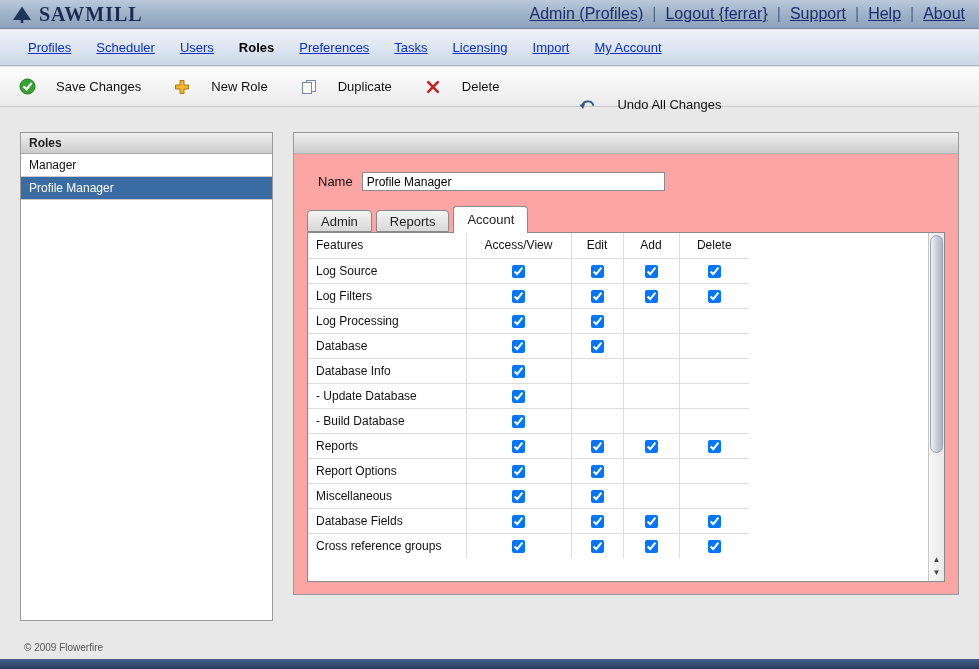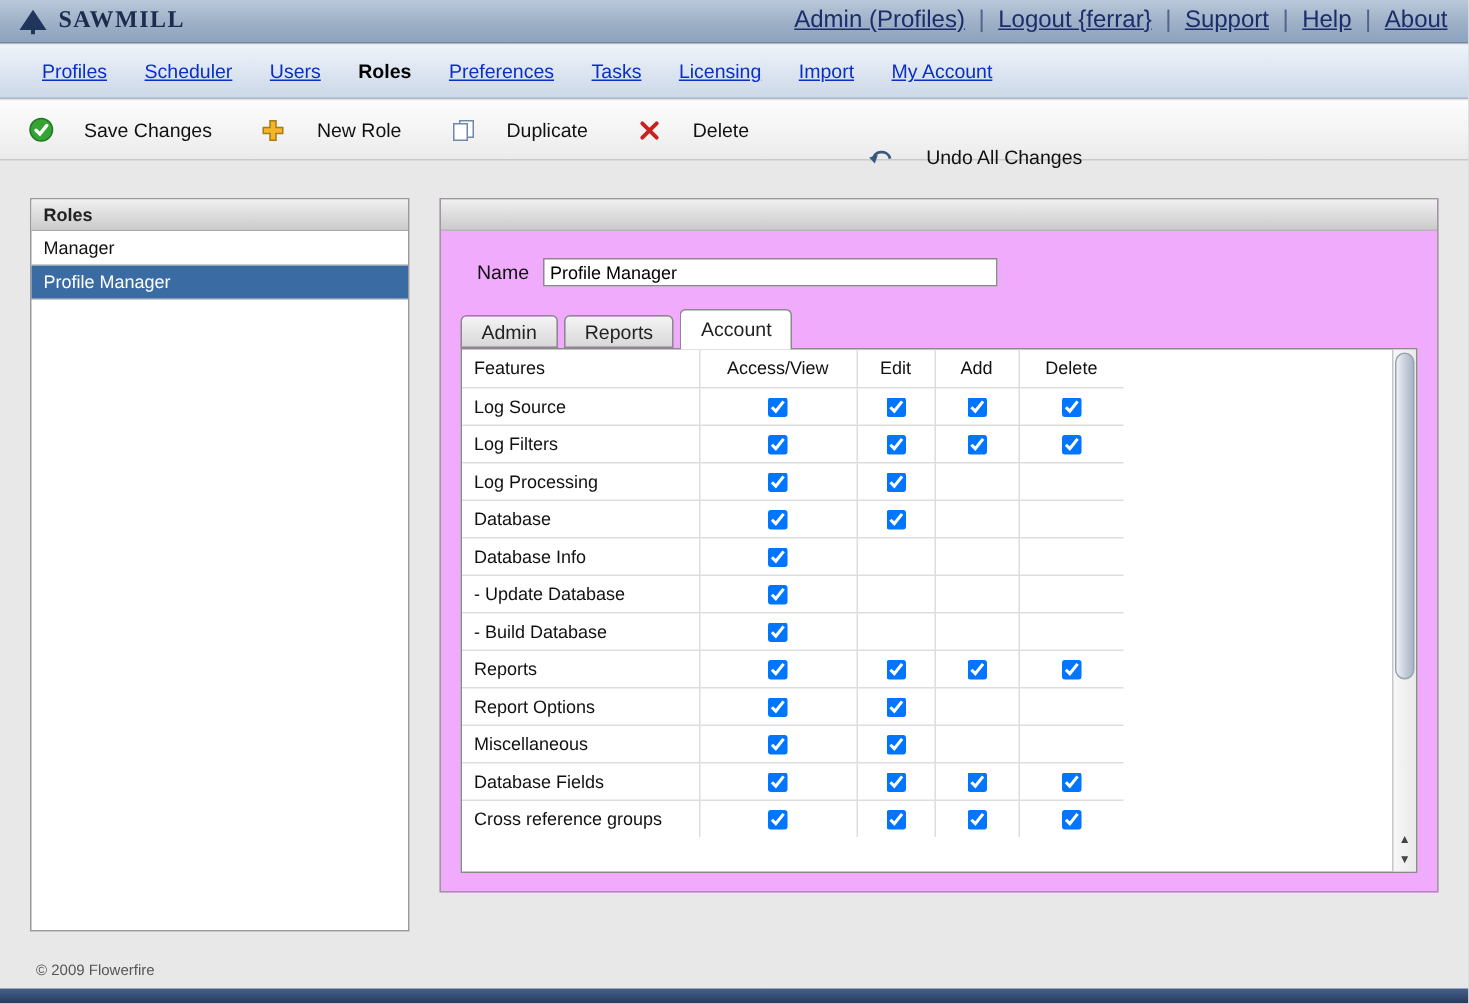--- a/index.html
+++ b/index.html
@@ -4,21 +4,21 @@
 <style>
   * { box-sizing: border-box; margin: 0; padding: 0; }
   body { font-family: "Liberation Sans", sans-serif; background: #cfcfcf; }
   .page { position: relative; width: 979px; height: 669px; background: #e8e8e8; overflow: hidden; }
 
   
   .topbar { position: absolute; top: 0; left: 0; width: 100%; height: 29px;
     background: linear-gradient(180deg, #bac8da 0%, #9db0c7 55%, #8da2bd 100%);
     border-bottom: 1px solid #73879f; display: flex; align-items: center; padding: 0 14px 0 10px; }
   .logo { display: flex; align-items: center; gap: 5px; cursor: pointer; }
-  .logo-text { font-family: "Liberation Serif", serif; font-weight: bold; font-size: 16px;
+  .logo-text { font-family: "Liberation Serif", serif; font-weight: bold; font-size: 20px;
     letter-spacing: 1px; color: #1b2c4f; }
   .header-links { margin-left: auto; display: flex; align-items: center; gap: 9px; font-size: 16px; }
   .hlink { color: #1c2d6b; text-decoration: underline; cursor: pointer; white-space: nowrap; }
   .hsep { color: #51648a; }
 
   
   .navbar { position: absolute; top: 30px; left: 0; width: 100%; height: 36px;
     background: linear-gradient(180deg, #eef3fa, #ccd8e8);
     border-bottom: 1px solid #a6b3c4; display: flex; align-items: center; gap: 25px;
     padding-left: 28px; font-size: 13px; }
@@ -38,21 +38,21 @@
   .sidebar { position: absolute; left: 20px; top: 132px; width: 253px; height: 489px;
     background: #fff; border: 1px solid #9a9a9a; }
   .panel-header { height: 21px; line-height: 21px; background: linear-gradient(180deg, #f0f0f0, #cbcbcb);
     border-bottom: 1px solid #aaa; font-size: 12px; font-weight: bold; color: #222; padding-left: 8px; }
   .sidebar-item { height: 23px; line-height: 23px; padding-left: 8px; font-size: 12px; color: #111;
     border-bottom: 1px solid #ccc; cursor: pointer; }
   .sidebar-item.selected { background: #3b6ba3; color: #fff; }
 
   
   .content { position: absolute; left: 293px; top: 132px; width: 666px; height: 463px;
-    background: #f0abfc; border: 1px solid #9a9a9a; }
+    background: #fca5a5; border: 1px solid #9a9a9a; }
   .content-topbar { height: 21px; background: linear-gradient(180deg, #f0f0f0, #cbcbcb);
     border-bottom: 1px solid #b5b5b5; }
   .name-row { position: absolute; left: 24px; top: 39px; display: flex; align-items: center;
     gap: 9px; font-size: 13px; color: #111; }
   .name-input { width: 303px; height: 19px; border: 1px solid #8a8a8a; background: #fff;
     font-family: inherit; font-size: 12px; padding: 1px 4px; }
 
   
   .tabs { position: absolute; left: 13px; top: 73px; height: 26px; display: flex;
     align-items: flex-end; z-index: 2; }

